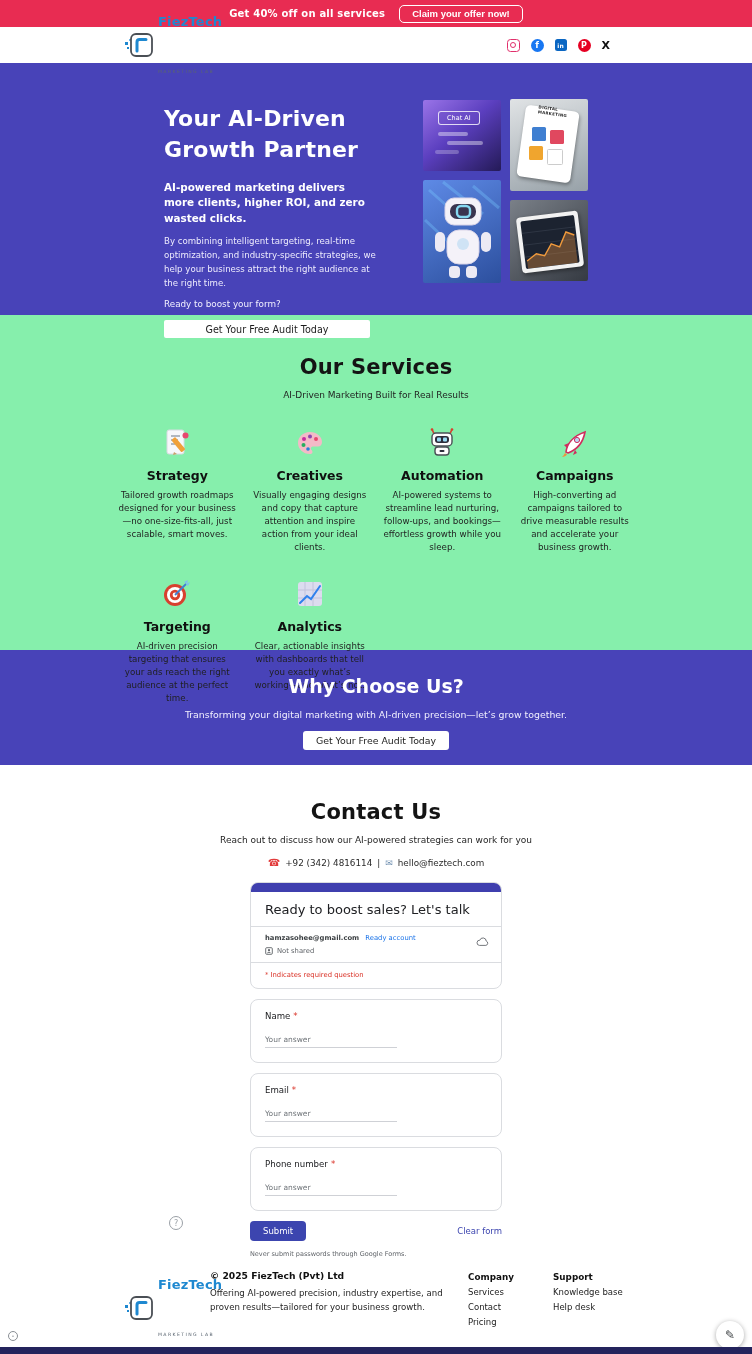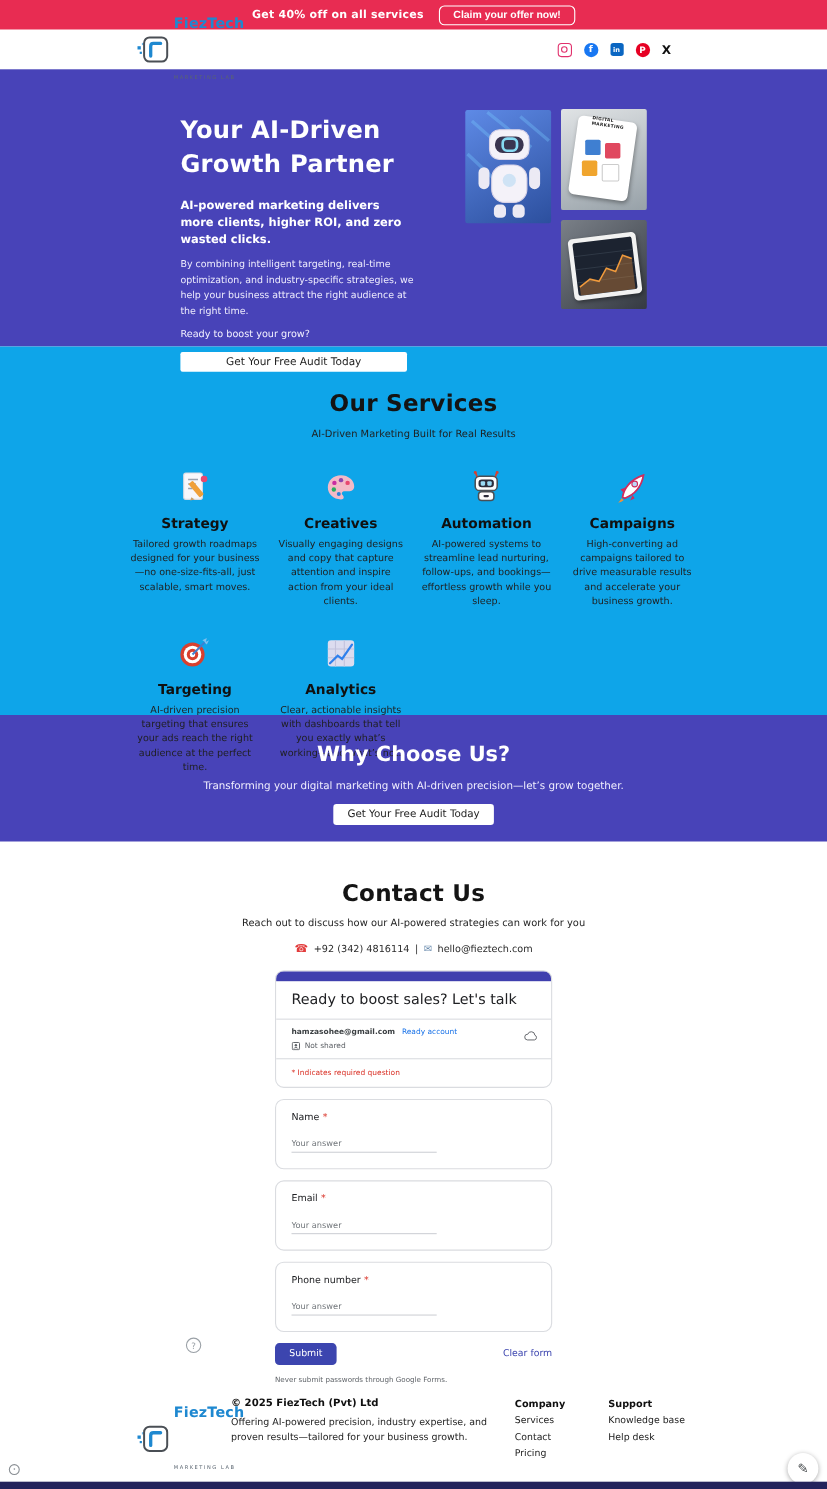--- a/index.html
+++ b/index.html
@@ -51,21 +51,21 @@
   .dm-label{position:absolute;left:28px;top:8px;width:40px;font-size:4px;font-weight:bold;color:#222;
             transform:rotate(8deg);letter-spacing:.3px;}
   .tile{position:absolute;border-radius:1.5px;}
   .img-robot{height:103px;background:linear-gradient(150deg,#5e8ae6,#2c4f9e);}
   .img-an{height:81px;background:linear-gradient(140deg,#7a8088,#353a42);}
   .tablet4{position:absolute;left:9px;top:14px;width:62px;height:56px;background:#f2f2f2;border-radius:4px;
            transform:rotate(-7deg);box-shadow:1px 2px 4px rgba(0,0,0,.4);}
   .screen4{position:absolute;left:4px;top:4px;width:54px;height:48px;background:#1c2330;border-radius:2px;overflow:hidden;}
 
   
-  .services{height:335px;box-sizing:border-box;padding-top:40px;background:#0ea5e9;}
+  .services{height:335px;box-sizing:border-box;padding-top:40px;background:#86efac;}
   .sec-title{font-size:21px;font-weight:bold;color:#141414;text-align:center;letter-spacing:.2px;}
   .sec-sub{font-size:9px;color:#1f1f1f;text-align:center;margin-top:11px;}
   .svc-grid{width:516px;margin:27px auto 0;display:grid;grid-template-columns:repeat(4,1fr);
             column-gap:14px;row-gap:24px;}
   .svc{text-align:center;}
   .svc-ic{height:32px;display:flex;align-items:center;justify-content:center;}
   .svc-title{font-size:12.5px;font-weight:bold;margin-top:9px;color:#101010;}
   .svc-desc{font-size:8.7px;color:#1f1f1f;line-height:1.5;margin-top:6px;}
 
   
@@ -170,25 +170,31 @@
   </div>
 
   <div class="hero">
     <div class="hero-text">
       <div class="hero-title">
         <div>Your AI-Driven</div>
         <div>Growth Partner</div>
       </div>
       <div class="hero-sub">AI-powered marketing delivers more clients, higher ROI, and zero wasted clicks.</div>
       <div class="hero-body">By combining intelligent targeting, real-time optimization, and industry-specific strategies, we help your business attract the right audience at the right time.</div>
-      <div class="hero-prompt">Ready to boost your grow?</div>
+      <div class="hero-prompt">Ready to boost your form?</div>
       <div class="hero-cta">Get Your Free Audit Today</div>
     </div>
     <div class="hero-gallery">
       <div class="hg-col hg-col1">
+        <div class="hg-img img-chat">
+          <span class="chip">Chat AI</span>
+          <span class="pill" style="left:15px;top:32px;width:30px;"></span>
+          <span class="pill" style="left:24px;top:41px;width:36px;"></span>
+          <span class="pill" style="left:12px;top:50px;width:24px;background:rgba(255,255,255,.25);"></span>
+        </div>
         <div class="hg-img img-robot">
           <svg width="78" height="103" viewBox="0 0 78 103">
             <path d="M6 10 L40 40 M20 2 L60 34 M2 40 L34 70 M50 6 L76 28" stroke="rgba(120,200,255,.35)" stroke-width="3"></path>
             <rect x="22" y="18" width="36" height="27" rx="9" fill="#f4f2f9" stroke="#d9d4e8"></rect>
             <rect x="27" y="24" width="26" height="15" rx="7" fill="#3a3550"></rect>
             <rect x="34" y="26" width="13" height="11" rx="4" fill="none" stroke="#86d9f2" stroke-width="2.4"></rect>
             <rect x="24" y="50" width="32" height="34" rx="12" fill="#f4f2f9" stroke="#d9d4e8"></rect>
             <circle cx="40" cy="64" r="6" fill="#cfe3f5"></circle>
             <rect x="12" y="52" width="10" height="20" rx="5" fill="#eceaf4"></rect>
             <rect x="58" y="52" width="10" height="20" rx="5" fill="#eceaf4"></rect>

